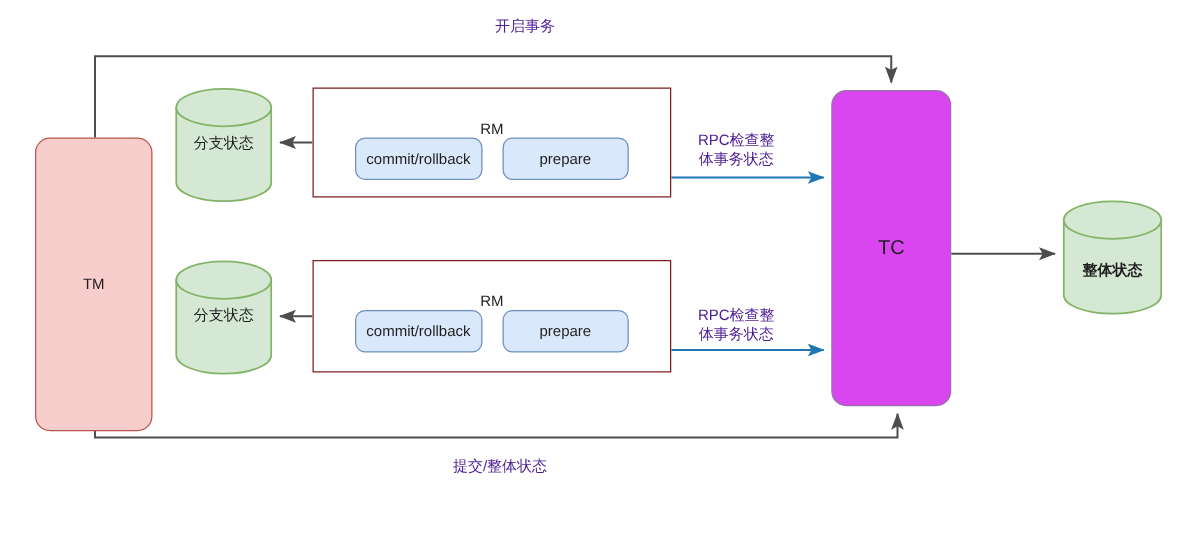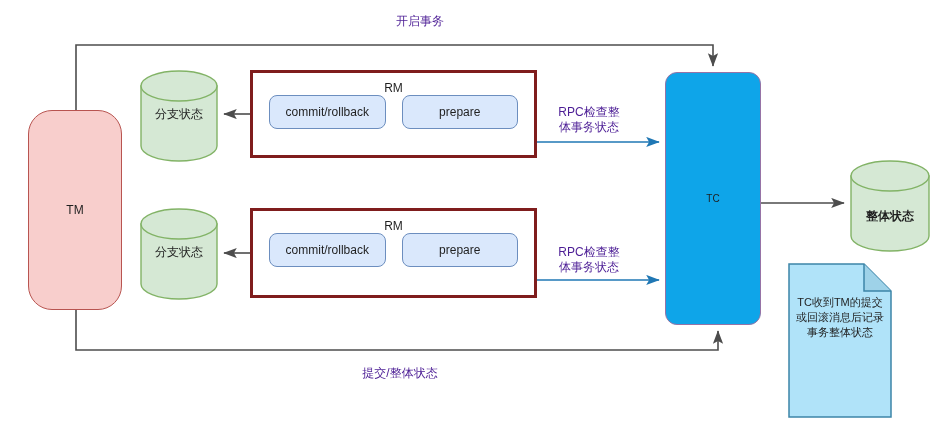--- a/index.html
+++ b/index.html
@@ -31,43 +31,43 @@
     display: flex;
     align-items: center;
     justify-content: center;
     text-align: center;
     color: #1f1f1f;
     line-height: 1.2;
   }
 
   
   .tm-box {
-    left: 28px; top: 110px; width: 94px; height: 200px;
+    left: 28px; top: 110px; width: 94px; height: 235px;
     background: #f8cecc;
     border: 1px solid #b85450;
-    border-radius: 24px;
+    border-radius: 12px;
     font-size: 12px;
   }
   
   .tc-box {
     left: 665px; top: 72px; width: 96px; height: 253px;
-    background: #0ea5e9;
+    background: #d946ef;
     border: 1px solid #9673a6;
     border-radius: 12px;
-    font-size: 10px;
+    font-size: 16px;
   }
 
   
   .rm-box {
     left: 250px; width: 287px;
     background: #ffffff;
-    border: 3px solid #7f1d1d;
+    border: 1px solid #7f1d1d;
     border-radius: 0;
     display: block;
-    padding: 0;
+    padding: 17px;
   }
   .rm-box.rm-1 { top: 70px; height: 88px; }
   .rm-box.rm-2 { top: 208px; height: 90px; }
   .rm-title {
     width: 100%;
     text-align: center;
     font-size: 12px;
     color: #1f1f1f;
     margin-top: 8px;
   }
@@ -212,27 +212,20 @@
   </div>
 
   <div class="cyl cyl-3">
     <svg width="80" height="92" viewBox="0 0 80 92">
       <path d="M1 16 L1 76 A 39 15 0 0 0 79 76 L79 16 Z" fill="#d5e8d4" stroke="#82b366" stroke-width="1.4"></path>
       <ellipse cx="40" cy="16" rx="39" ry="15" fill="#d5e8d4" stroke="#82b366" stroke-width="1.4"></ellipse>
     </svg>
     <div class="cyl-label">整体状态</div>
   </div>
 
-  <div class="note">
-    <svg width="104" height="155" viewBox="0 0 104 155">
-      <path d="M1 1 L76 1 L103 28 L103 154 L1 154 Z" fill="#b0e3f9" stroke="#3d85a8" stroke-width="1.5" stroke-linejoin="miter"></path>
-      <path d="M76 1 L76 28 L103 28" fill="#9ed2e8" stroke="#3d85a8" stroke-width="1.5" stroke-linejoin="miter"></path>
-    </svg>
-    <div class="note-text">TC收到TM的提交或回滚消息后记录事务整体状态</div>
-  </div>
 
   <div class="edge-label lbl-open">开启事务</div>
 
   <div class="edge-label lbl-commit">提交/整体状态</div>
 
   <div class="edge-label lbl-rpc-1">RPC检查整
 体事务状态</div>
 
   <div class="edge-label lbl-rpc-2">RPC检查整
 体事务状态</div>

